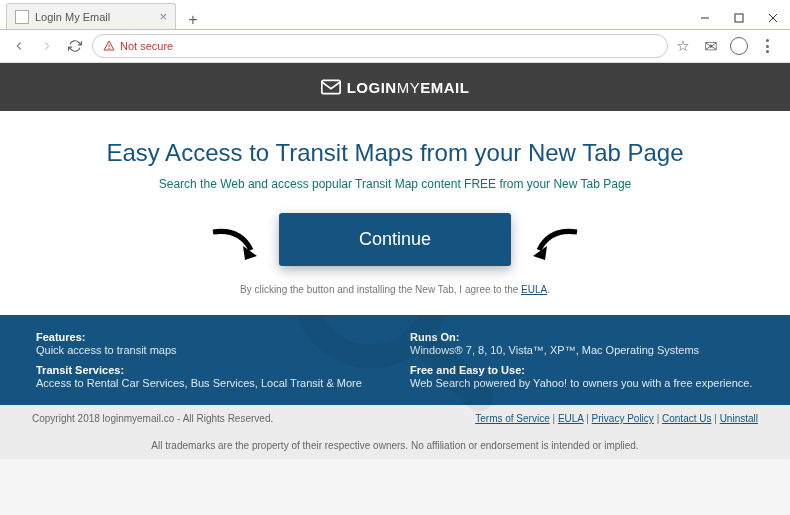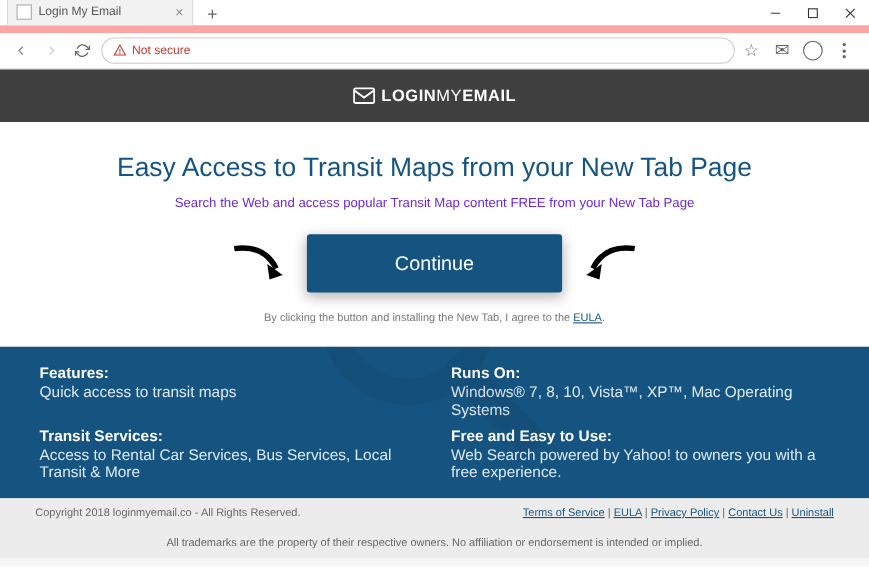--- a/index.html
+++ b/index.html
@@ -1,43 +1,43 @@
 <!DOCTYPE html>
 <html><head>
 <meta charset="utf-8">
 <style>
 *{margin:0;padding:0;box-sizing:border-box;font-family:"Segoe UI",Arial,sans-serif}
 body{background:#fff;width:790px;height:515px;overflow:hidden;position:relative}
-.titlebar{height:30px;background:#fff;display:flex;align-items:flex-end;border-bottom:7px solid #fca5a5}
+.titlebar{height:30px;background:#fff;display:flex;align-items:flex-end;border-bottom:1px solid #fca5a5}
 .tab{display:flex;align-items:center;height:26px;background:#f2f2f2;border:1px solid #ccc;border-bottom:none;border-radius:3px 3px 0 0;margin-left:6px;padding:0 8px;font-size:11px;color:#555;min-width:170px;position:relative}
 .tab .favicon{width:14px;height:14px;border:1px solid #aaa;margin-right:6px;background:#fff}
 .tab .close{margin-left:auto;font-size:13px;color:#888;cursor:pointer}
 .newtab{width:18px;height:18px;color:#666;font-size:16px;display:flex;align-items:center;justify-content:center;margin-left:8px;cursor:pointer}
 .winbtns{margin-left:auto;display:flex}
 .winbtn{width:34px;height:22px;display:flex;align-items:center;justify-content:center;color:#555;font-size:11px}
 .winbtn svg{width:10px;height:10px}
 .toolbar{height:33px;display:flex;align-items:center;padding:0 8px;gap:6px;border-bottom:1px solid #ddd}
 .navbtn{width:22px;height:22px;display:flex;align-items:center;justify-content:center;color:#888;border-radius:50%}
 .navbtn svg{width:14px;height:14px}
 .addrbar{flex:1;height:24px;border:1px solid #ccc;border-radius:12px;display:flex;align-items:center;padding:0 10px;background:#fff}
 .notsecure{display:flex;align-items:center;gap:5px;font-size:11px;color:#c5392f}
 .rightbtns{display:flex;align-items:center;gap:10px;padding-right:6px}
 .rightbtns .icon{width:18px;height:18px;display:flex;align-items:center;justify-content:center;color:#666}
 .page{height:452px;background:#f5f5f5;overflow:hidden;position:relative}
 .header{height:48px;background:#404040;display:flex;align-items:center;justify-content:center;color:#fff;font-size:15px;font-weight:600;letter-spacing:0.5px}
 .logo{display:flex;align-items:center;gap:6px}
 .hero{background:#fff;padding:28px 20px 20px;text-align:center;position:relative}
 .hero h1{color:#155481;font-size:24px;font-weight:400;margin-bottom:10px}
-.hero .sub{color:#6d28d9;font-size:12px}
-.ctarow{display:flex;align-items:center;justify-content:center;gap:14px;margin-top:22px}
+.hero .sub{color:#0f766e;font-size:12px}
+.ctarow{display:flex;align-items:flex-end;justify-content:center;gap:14px;margin-top:22px}
 .arrow{width:60px;height:40px}
 .cta{background:#155481;color:#fff;font-size:18px;padding:16px 80px;border:none;border-radius:3px;box-shadow:0 4px 12px rgba(0,0,0,0.3);cursor:pointer}
 .eula{font-size:10px;color:#777;margin-top:18px}
 .eula a{color:#155481;text-decoration:underline}
-.features{background:#155481;color:#fff;padding:16px 36px;display:grid;grid-template-columns:1fr 1fr;gap:8px 30px;font-size:14px}
+.features{background:#155481;color:#fff;padding:16px 36px;display:grid;grid-template-columns:1fr 1fr;gap:8px 30px;font-size:11px}
 .features .lbl{font-weight:700}
 .features p{font-weight:300;color:#dfe9f0;margin-top:1px}
 .footer{background:#ececec;padding:8px 32px;font-size:10px;color:#676767;text-align:center}
 .footer .row1{display:flex;justify-content:space-between;margin-bottom:16px}
 .footer a{color:#155481;text-decoration:underline}
 .watermark{position:absolute;top:130px;left:50%;transform:translate(-50%,0);pointer-events:none;opacity:0.05}
 .watermark svg{width:420px;height:240px}
 .avatar{width:18px;height:18px;border-radius:50%;border:1.5px solid #666}
 .menu-dots{display:flex;flex-direction:column;gap:2.5px}
 .menu-dots span{width:3px;height:3px;background:#666;border-radius:50%}

